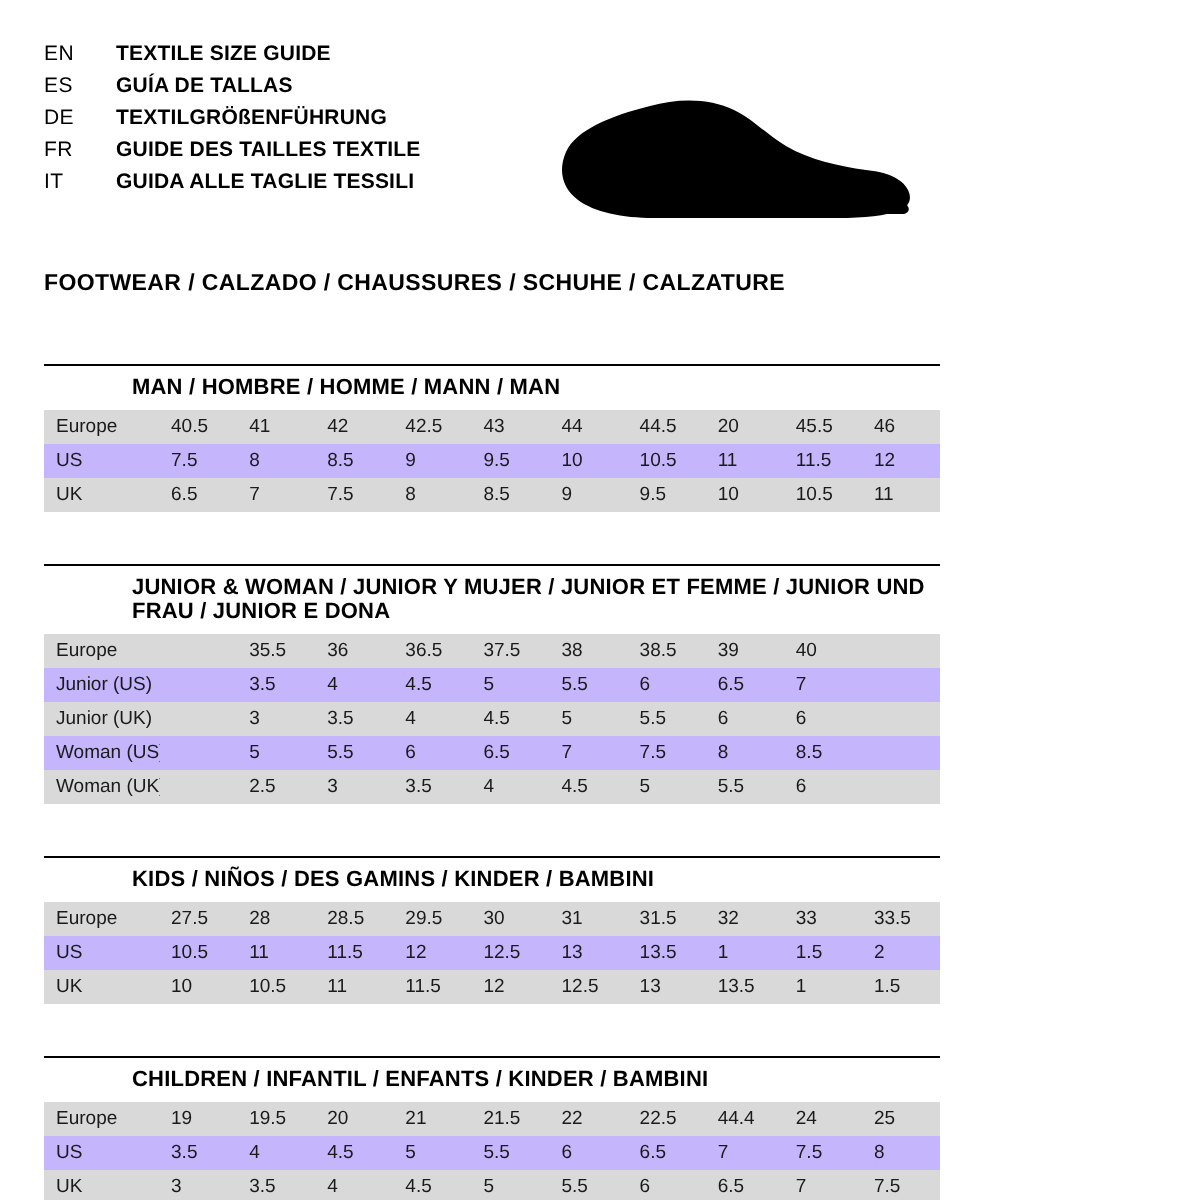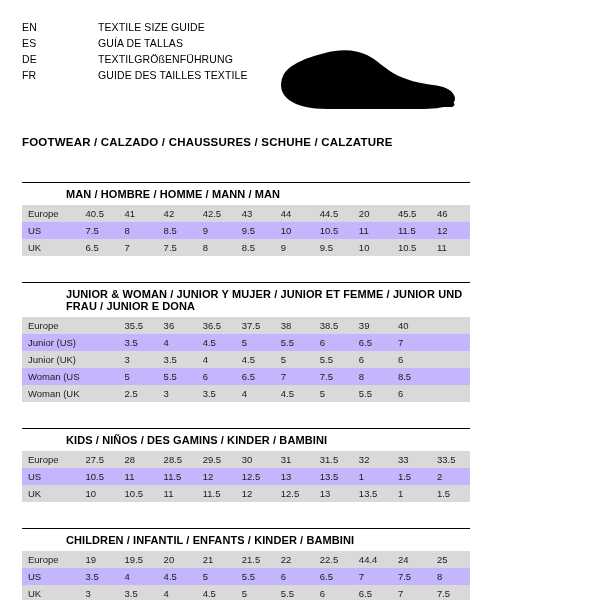--- a/index.html
+++ b/index.html
@@ -40,23 +40,22 @@
     font-size: 10.5px;
     line-height: 14px;
     letter-spacing: 0.2px;
   }
   .lang-code {
     width: 36px;
     flex: 0 0 36px;
     font-weight: 400;
   }
   .lang-title {
-    font-weight: 400;
+    font-weight: 700;
     letter-spacing: 0.1px;
-    margin-left: 40px;
   }
   .shoe-wrap {
     width: 200px;
     height: 80px;
     margin-right: 8px;
     margin-top: 22px;
     display: flex;
     align-items: center;
     justify-content: center;
   }
@@ -120,20 +119,24 @@
         <span class="lang-code">ES</span>
         <span class="lang-title">GUÍA DE TALLAS</span>
       </div>
       <div class="lang-row">
         <span class="lang-code">DE</span>
         <span class="lang-title">TEXTILGRÖßENFÜHRUNG</span>
       </div>
       <div class="lang-row">
         <span class="lang-code">FR</span>
         <span class="lang-title">GUIDE DES TAILLES TEXTILE</span>
+      </div>
+      <div class="lang-row">
+        <span class="lang-code">IT</span>
+        <span class="lang-title">GUIDA ALLE TAGLIE TESSILI</span>
       </div>
     </div>
 
     <div class="shoe-wrap">
       <svg width="190" height="66" viewBox="0 0 190 66" aria-hidden="true">
         <path fill="#000000" d="M58 6 C72 2, 88 2, 100 8 C110 13, 116 20, 126 26 C138 33, 152 36, 166 38
                  C176 39, 184 42, 187 48 C189 52, 188 56, 183 58 C176 61, 165 62, 152 62
                  L60 62 C44 62, 30 59, 22 53 C14 47, 12 38, 16 29 C21 18, 38 11, 58 6 Z"></path>
         <path fill="#000000" d="M150 55 L186 55 C188 57, 188 59, 185 60 L152 60 Z"></path>
       </svg>

